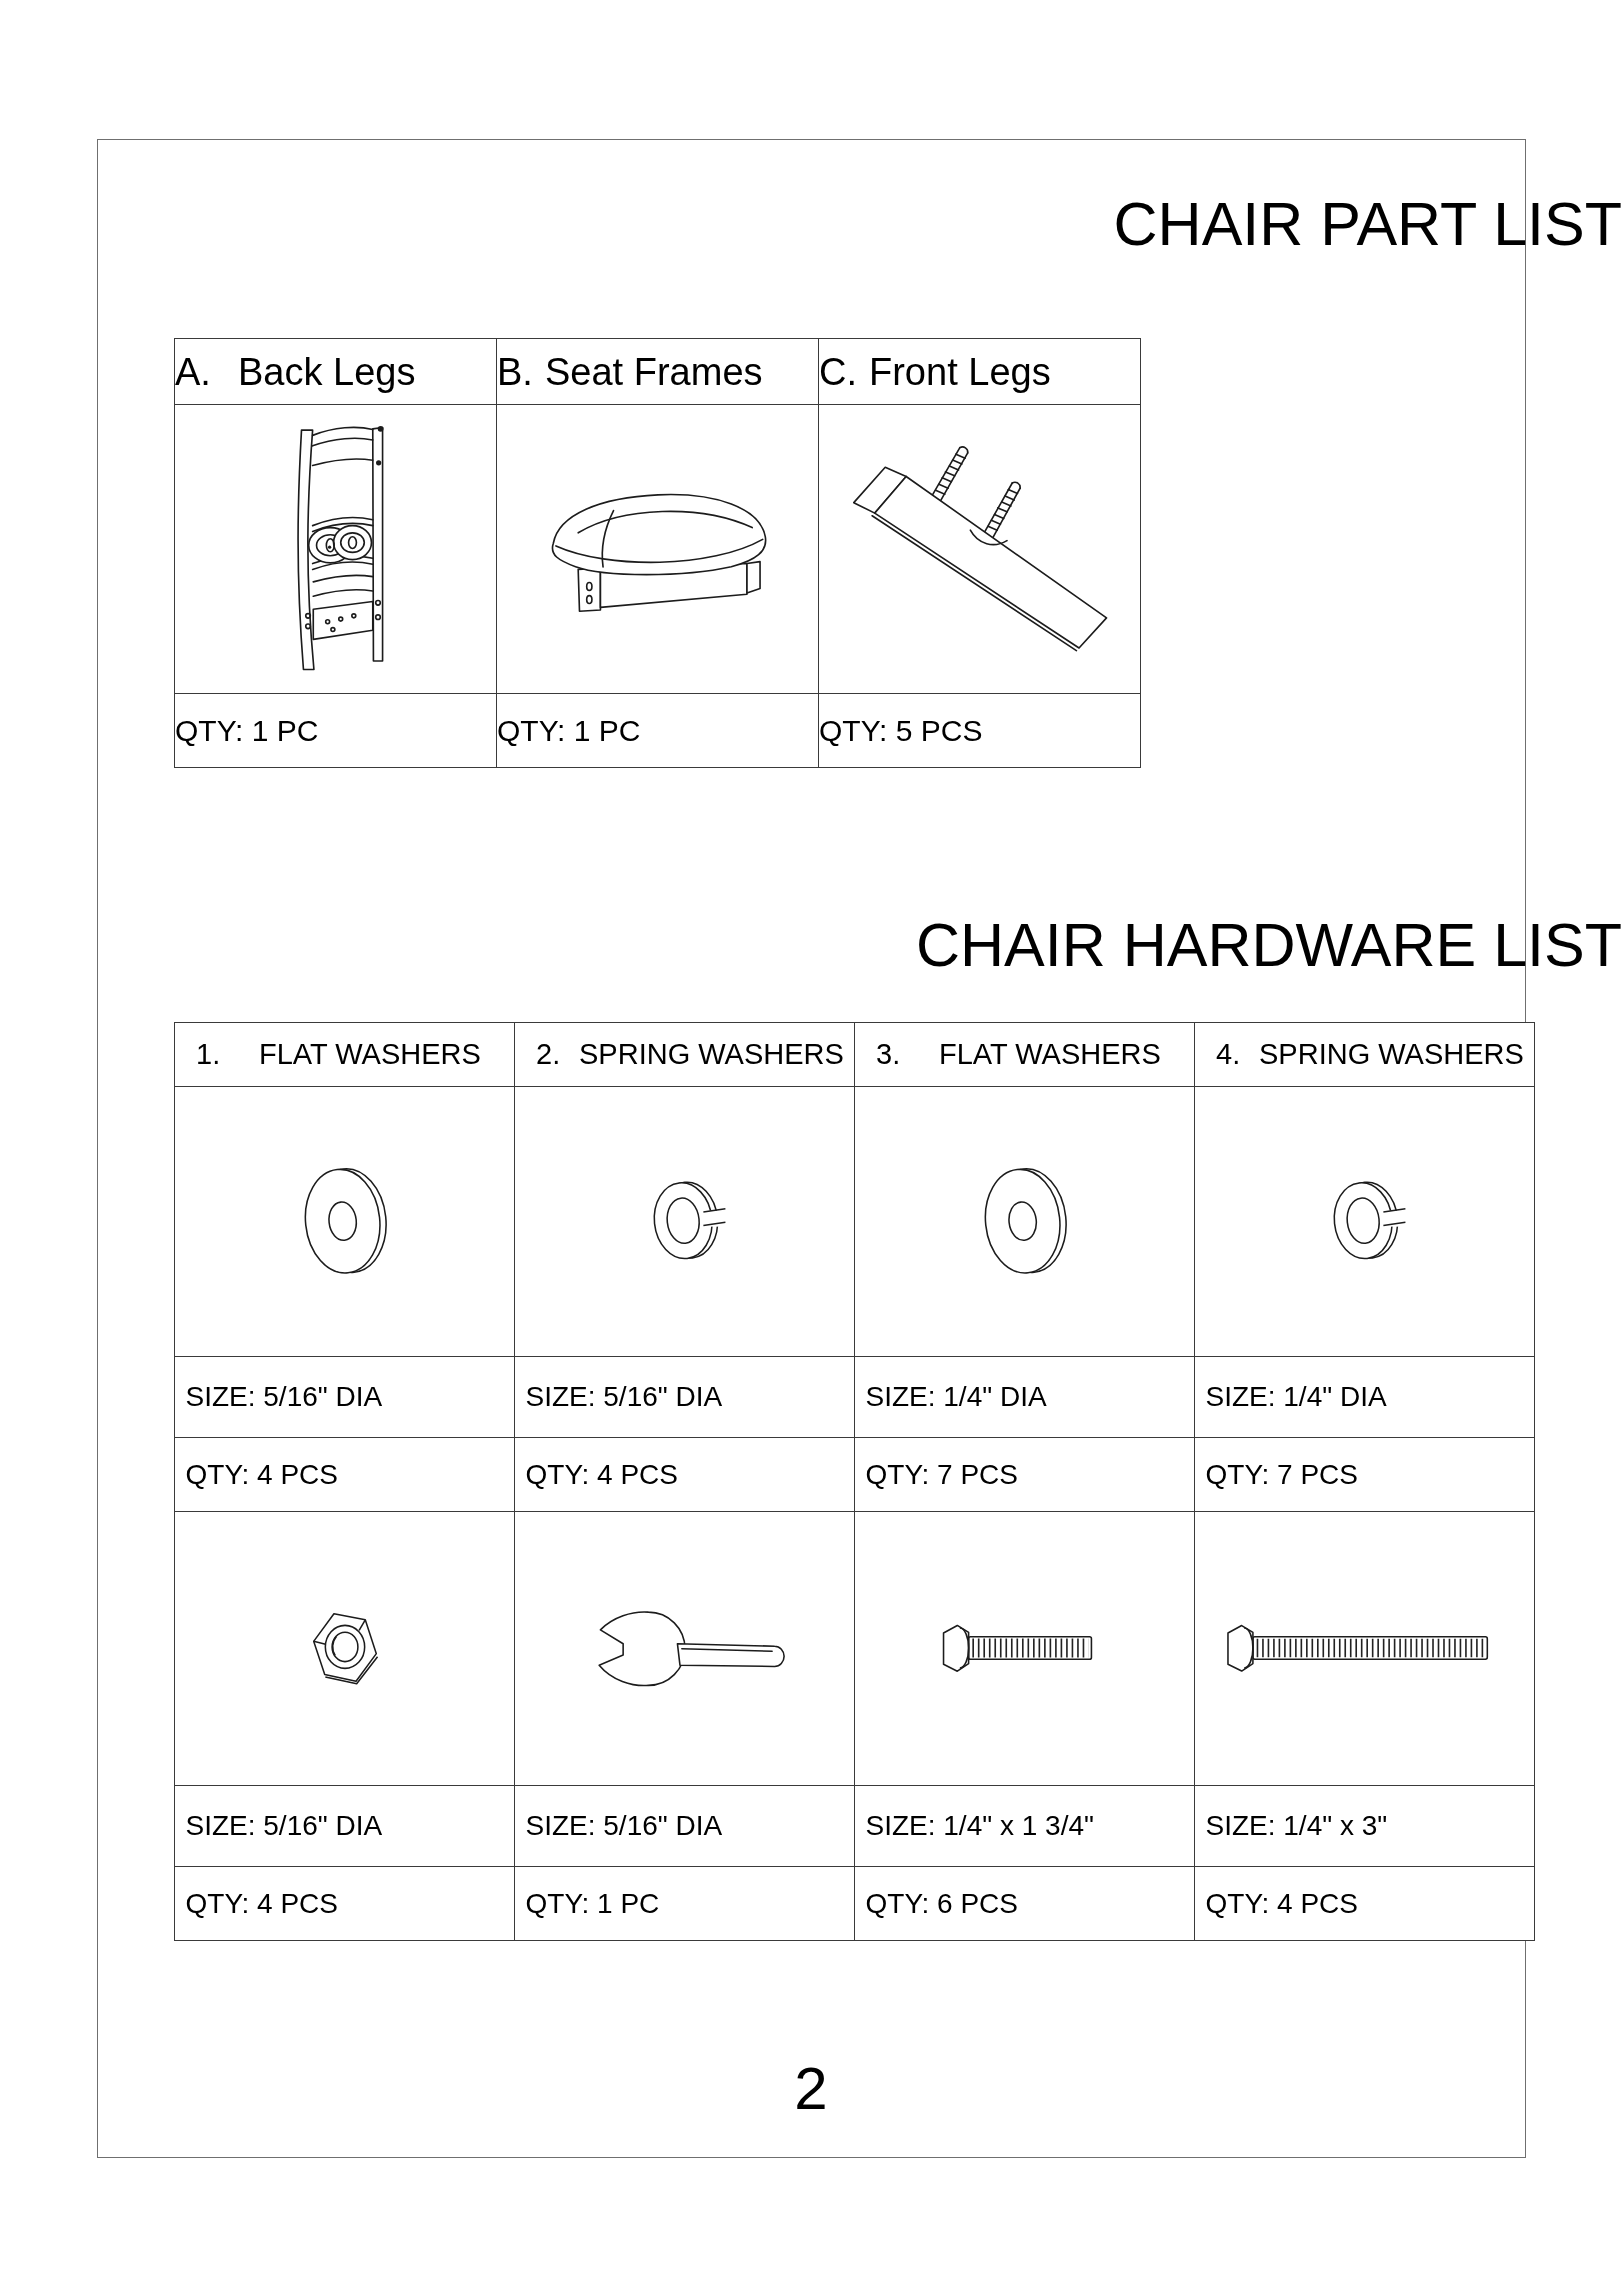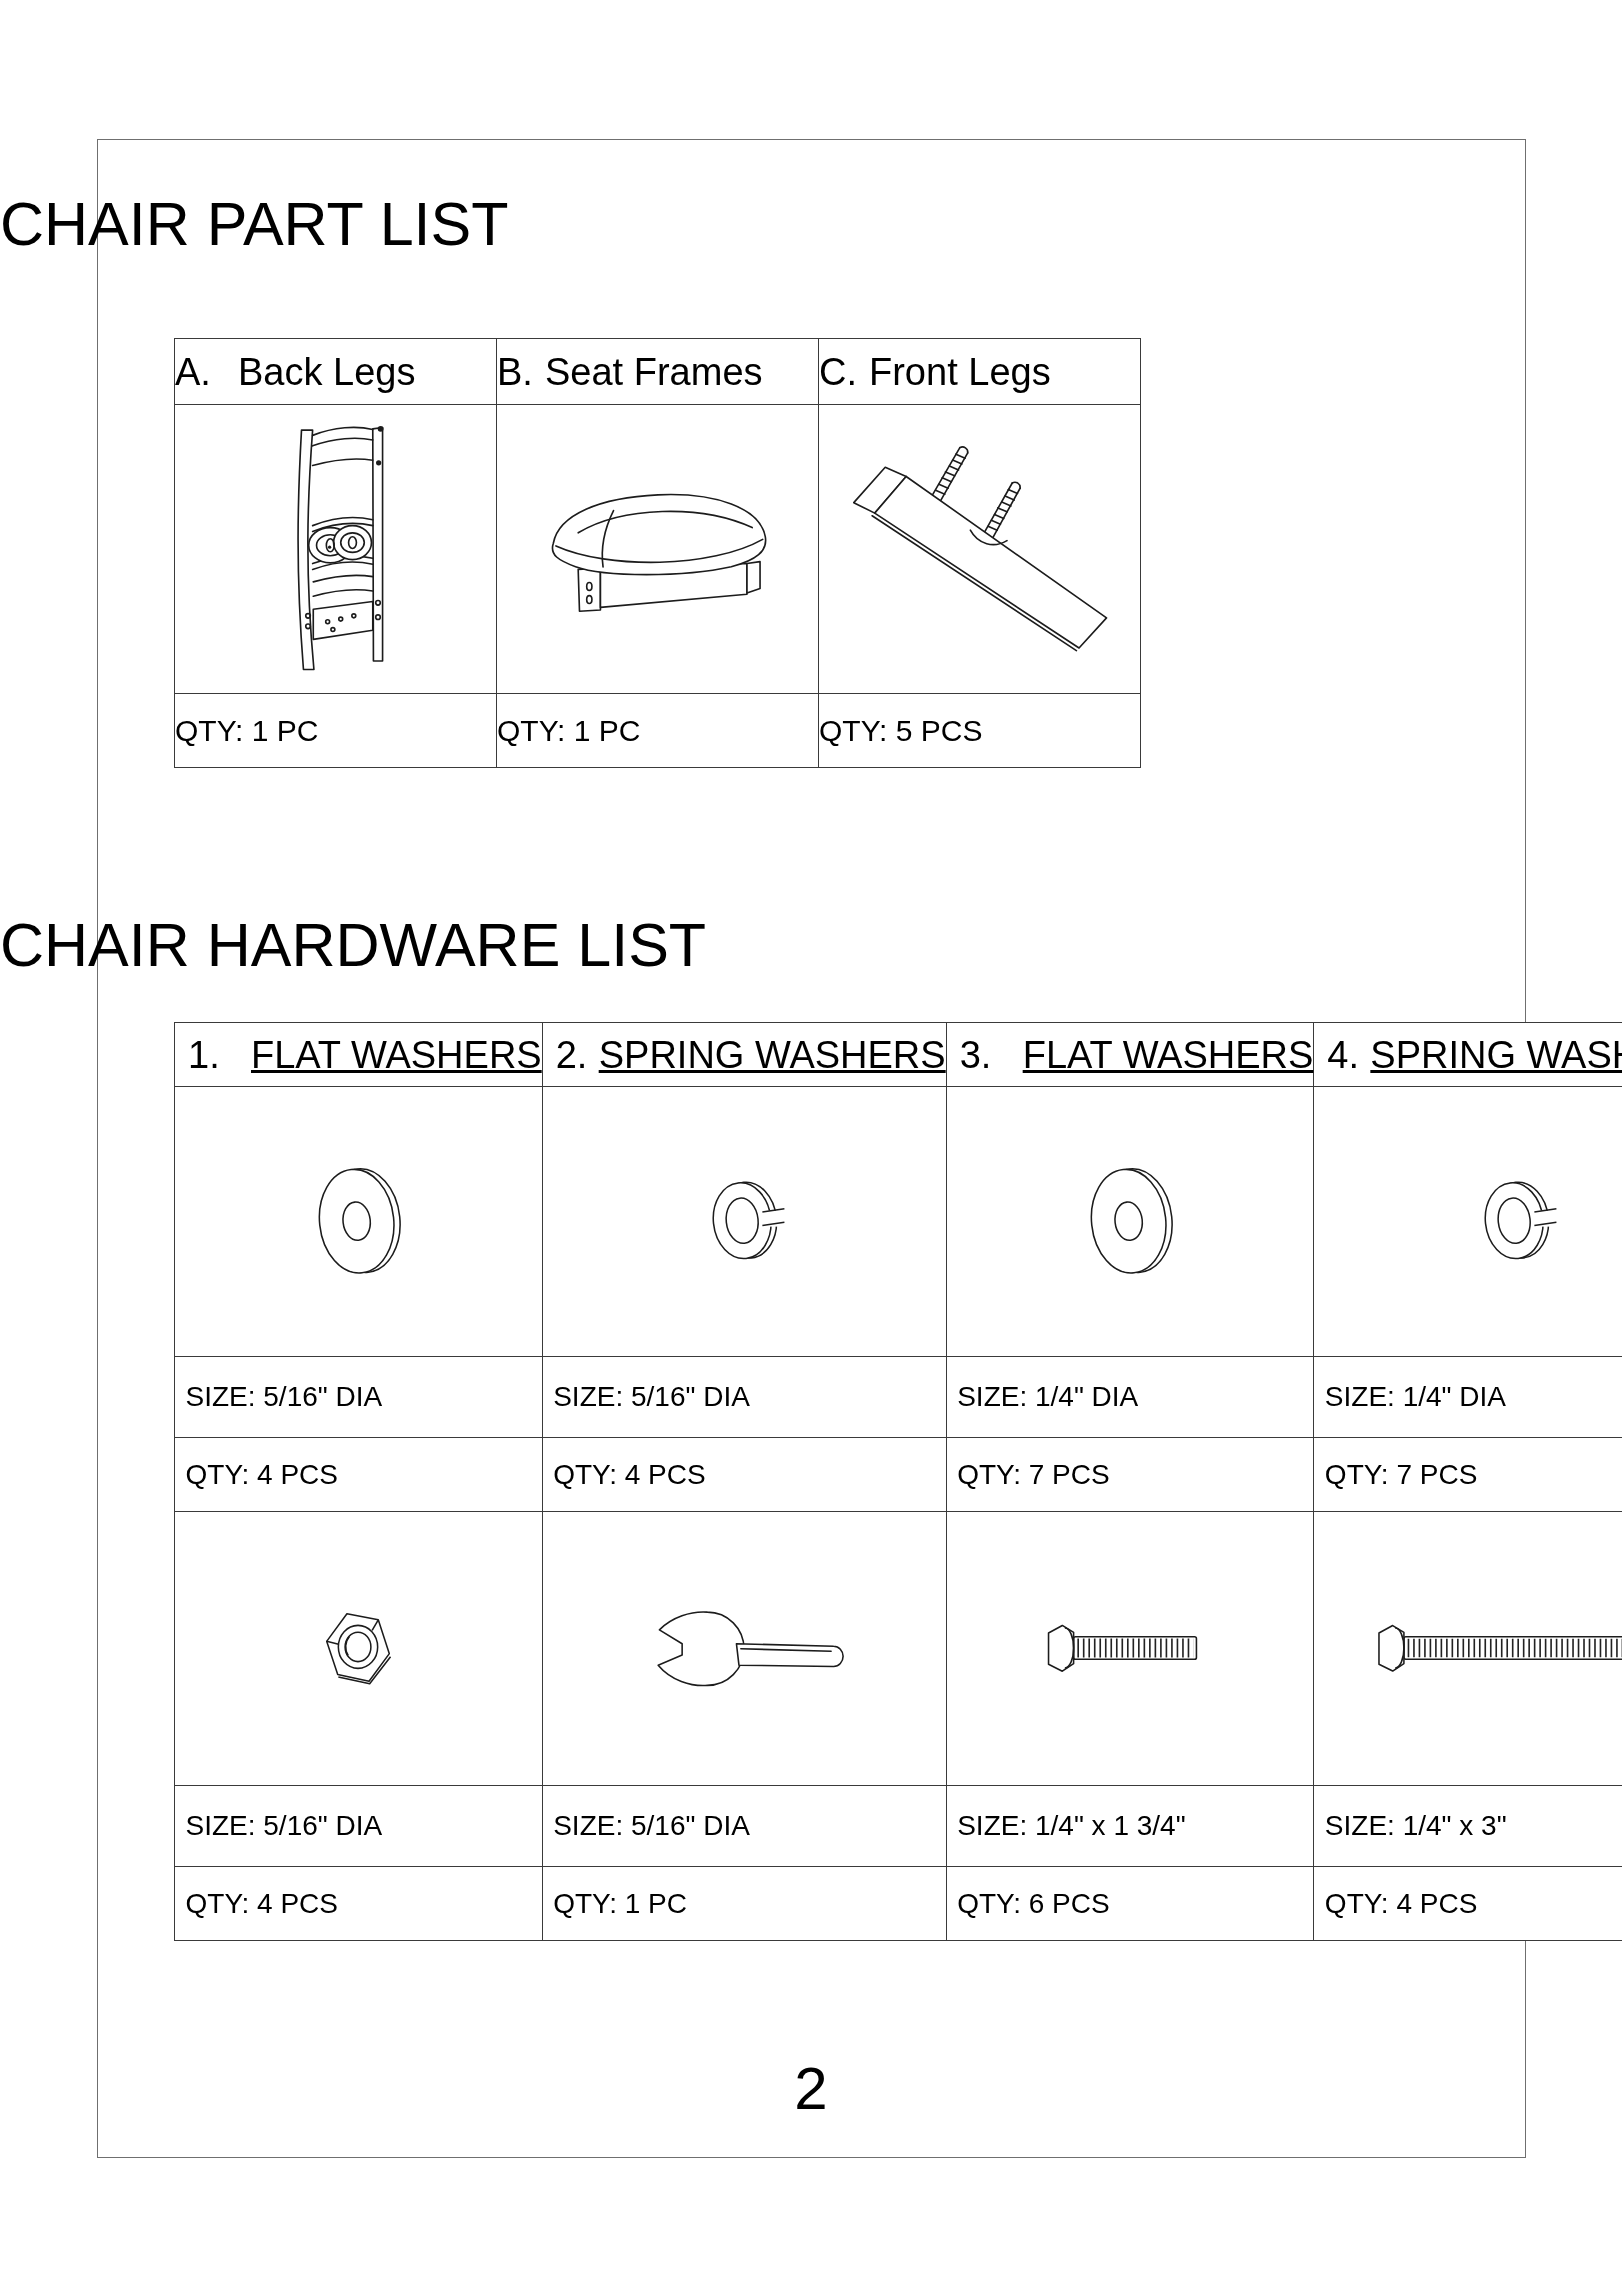--- a/index.html
+++ b/index.html
@@ -1,37 +1,37 @@
 <!DOCTYPE html>
 <html style="font-size:10.5px"><head>
 <meta charset="utf-8">
 <style>
   html,body{margin:0;padding:0;background:#ffffff;}
   body{width:1622px;height:2295px;position:relative;font-family:"Liberation Sans", sans-serif;color:#000;overflow:hidden;}
   .page-border{position:absolute;left:97px;top:139px;width:1429px;height:2019px;border:1.3px solid #6f6f6f;box-sizing:border-box;}
-  .big-title{position:absolute;left:0;width:1622px;text-align:left;font-size:61px;letter-spacing:0;line-height:1;white-space:nowrap;}
+  .big-title{position:absolute;left:0;width:1622px;text-align:right;font-size:61px;letter-spacing:0;line-height:1;white-space:nowrap;}
   #part-title{top:194px;}
   #hw-title{top:915px;}
   table.grid{position:absolute;border-collapse:collapse;table-layout:fixed;}
   table.grid td{border:1.3px solid #3a3a3a;padding:0;vertical-align:middle;background:#fff;}
   #part-table{left:174px;top:338px;}
   #part-table td{width:321px;}
   #hw-table{left:174px;top:1022px;}
   #hw-table td{width:318px;}
   tr.r-phead td{height:65px;}
   tr.r-pimg td{height:288px;text-align:center;}
   tr.r-pqty td{height:73px;}
   tr.r-hhead td{height:63px;}
   tr.r-hhead2 td{height:58px;}
   tr.r-himg td{height:269px;text-align:center;}
   tr.r-himg2 td{height:273px;text-align:center;}
   tr.r-hsize td{height:80px;}
   tr.r-hqty td{height:73px;}
   .hcell{font-size:38px;padding-left:11.8px;line-height:1;white-space:nowrap;}
-  #hw-table .hcell{font-size:38px;padding-left:13px;text-decoration:underline;}
+  #hw-table .hcell{font-size:29px;padding-left:21px;}
   .txt{font-size:30px;padding-left:13px;line-height:1;white-space:nowrap;}
   #hw-table .txt{font-size:28px;padding-left:10.5px;}
   .num{display:inline-block;}
   .nA{width:63px;} .nB{width:48px;} .nC{width:50px;}
   .n1{width:63px;} .n2{width:43px;} .n3{width:63px;} .n4{width:43px;}
   .n5{width:134px;} .n6{width:58px;} .n7{width:65px;} .n8{width:65px;}
   .page-num{position:absolute;left:0;width:1622px;top:2059px;text-align:center;font-size:60px;line-height:1;}
   .illwrap{display:inline-block;}
 </style>
 </head>

